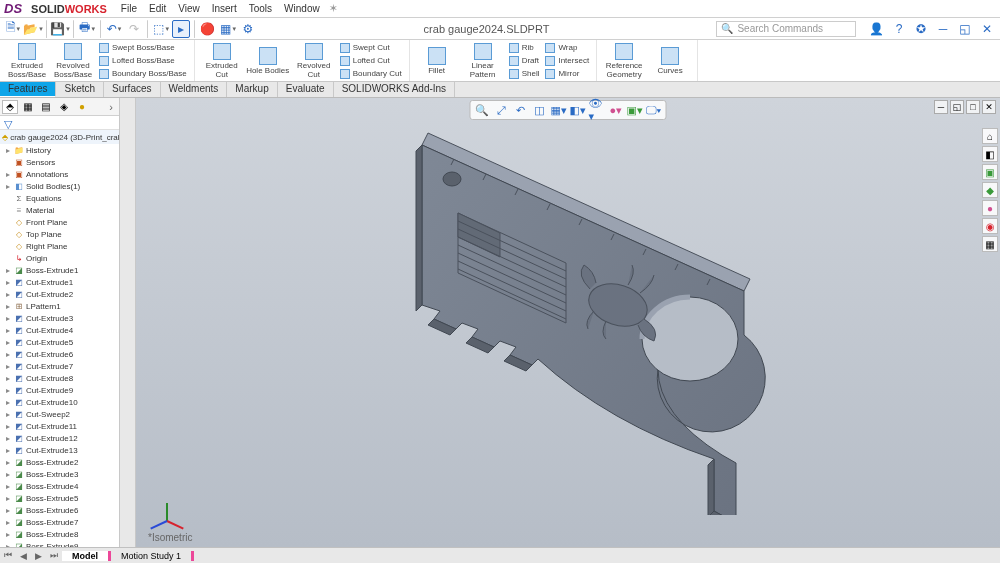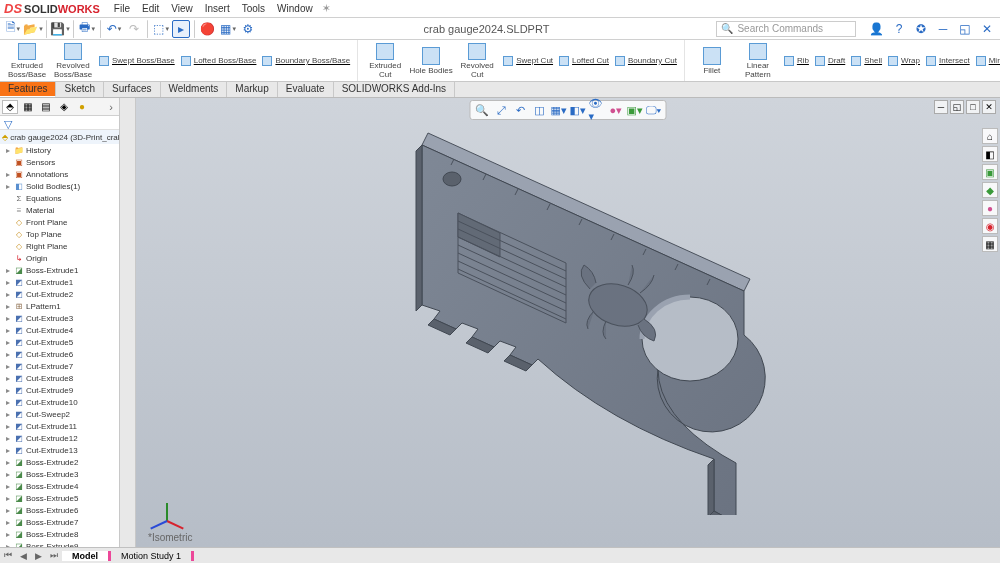--- a/index.html
+++ b/index.html
@@ -1,47 +1,47 @@
 <!DOCTYPE html>
 <html><head>
 <meta charset="utf-8">
 <style>
 * { margin: 0; padding: 0; box-sizing: border-box; font-family: "Segoe UI", Tahoma, sans-serif; }
 body { width: 1000px; height: 563px; background: #f0f0f0; overflow: hidden; font-size: 11px; position: relative; }
 
 
 .menubar { height: 18px; background: #ffffff; display: flex; align-items: center; padding: 0 4px; border-bottom: 1px solid #d0d0d0; }
 .app-logo { display: flex; align-items: center; font-weight: bold; margin-right: 8px; font-size: 11px; }
-.app-logo .ds { color: #ef4444; font-style: italic; font-weight: bold; font-size: 13px; margin-right: 2px; }
+.app-logo .ds { color: #701a75; font-style: italic; font-weight: bold; font-size: 13px; margin-right: 9px; }
 .app-logo .sw { color: #333; }
 .app-logo .sw b { color: #d7232e; }
 .menu-item { padding: 0 6px; color: #333; cursor: pointer; font-size: 10px; }
 
 
 .quickbar { height: 22px; background: #fff; display: flex; align-items: center; padding: 0 4px; border-bottom: 1px solid #d0d0d0; gap: 2px; }
 .qbtn { width: 18px; height: 18px; display: flex; align-items: center; justify-content: center; color: #2a6bc4; cursor: pointer; border-radius: 2px; font-size: 12px; }
 .qbtn.sep { border-left: 1px solid #ccc; width: 1px; margin: 0 2px; }
 .qbtn.drop::after { content: "▾"; font-size: 7px; color: #666; margin-left: 1px; }
 .doc-title { flex: 1; text-align: center; color: #555; font-size: 11px; }
 .search-box { display: flex; align-items: center; border: 1px solid #ccc; height: 16px; width: 140px; padding: 0 4px; color: #999; font-size: 10px; }
 .right-qbtns { display: flex; gap: 4px; align-items: center; margin-left: 10px; }
 
 
 .ribbon { height: 42px; background: #fff; display: flex; border-bottom: 1px solid #c8c8c8; }
 .ribgroup { display: flex; align-items: center; padding: 0 4px; border-right: 1px solid #e4e4e4; }
 .bigbtn { display: flex; flex-direction: column; align-items: center; justify-content: center; width: 46px; height: 38px; color: #444; cursor: pointer; padding: 1px; font-size: 8px; line-height: 9px; text-align: center; }
 .bigbtn .ico { width: 18px; height: 18px; background: #cbe1f5; border: 1px solid #5a9bd5; margin-bottom: 1px; }
-.smallbtn-col { display: flex; flex-direction: row; text-decoration: underline; }
+.smallbtn-col { display: flex; flex-direction: column; }
 .smallbtn { display: flex; align-items: center; height: 13px; font-size: 8px; color: #444; padding: 0 3px; cursor: pointer; white-space: nowrap; }
 .smallbtn .ico { width: 10px; height: 10px; background: #cbe1f5; border: 1px solid #5a9bd5; margin-right: 3px; }
 
 
 .ribtabs { height: 16px; background: #e8e8e8; display: flex; border-bottom: 1px solid #bbb; }
 .ribtab { padding: 1px 8px; font-size: 10px; color: #333; border-right: 1px solid #c8c8c8; cursor: pointer; }
-.ribtab.active { background: #f97316; border-bottom: 1px solid #fff; }
+.ribtab.active { background: #0ea5e9; border-bottom: 1px solid #fff; }
 
 
 .workarea { display: flex; height: 449px; }
 .panel-rail { width: 16px; background: #e8e8e8; border-right: 1px solid #c8c8c8; }
 
 
 .tree-panel { width: 120px; background: #fff; border-right: 1px solid #c8c8c8; display: flex; flex-direction: column; overflow: hidden; }
 .tree-tabs { height: 18px; display: flex; align-items: center; background: #f4f4f4; border-bottom: 1px solid #d0d0d0; gap: 2px; padding: 0 2px; }
 .tree-tab { width: 16px; height: 14px; display: flex; align-items: center; justify-content: center; cursor: pointer; border: 1px solid transparent; font-size: 10px; }
 .tree-tab.active { background: #fff; border-color: #bbb; }

